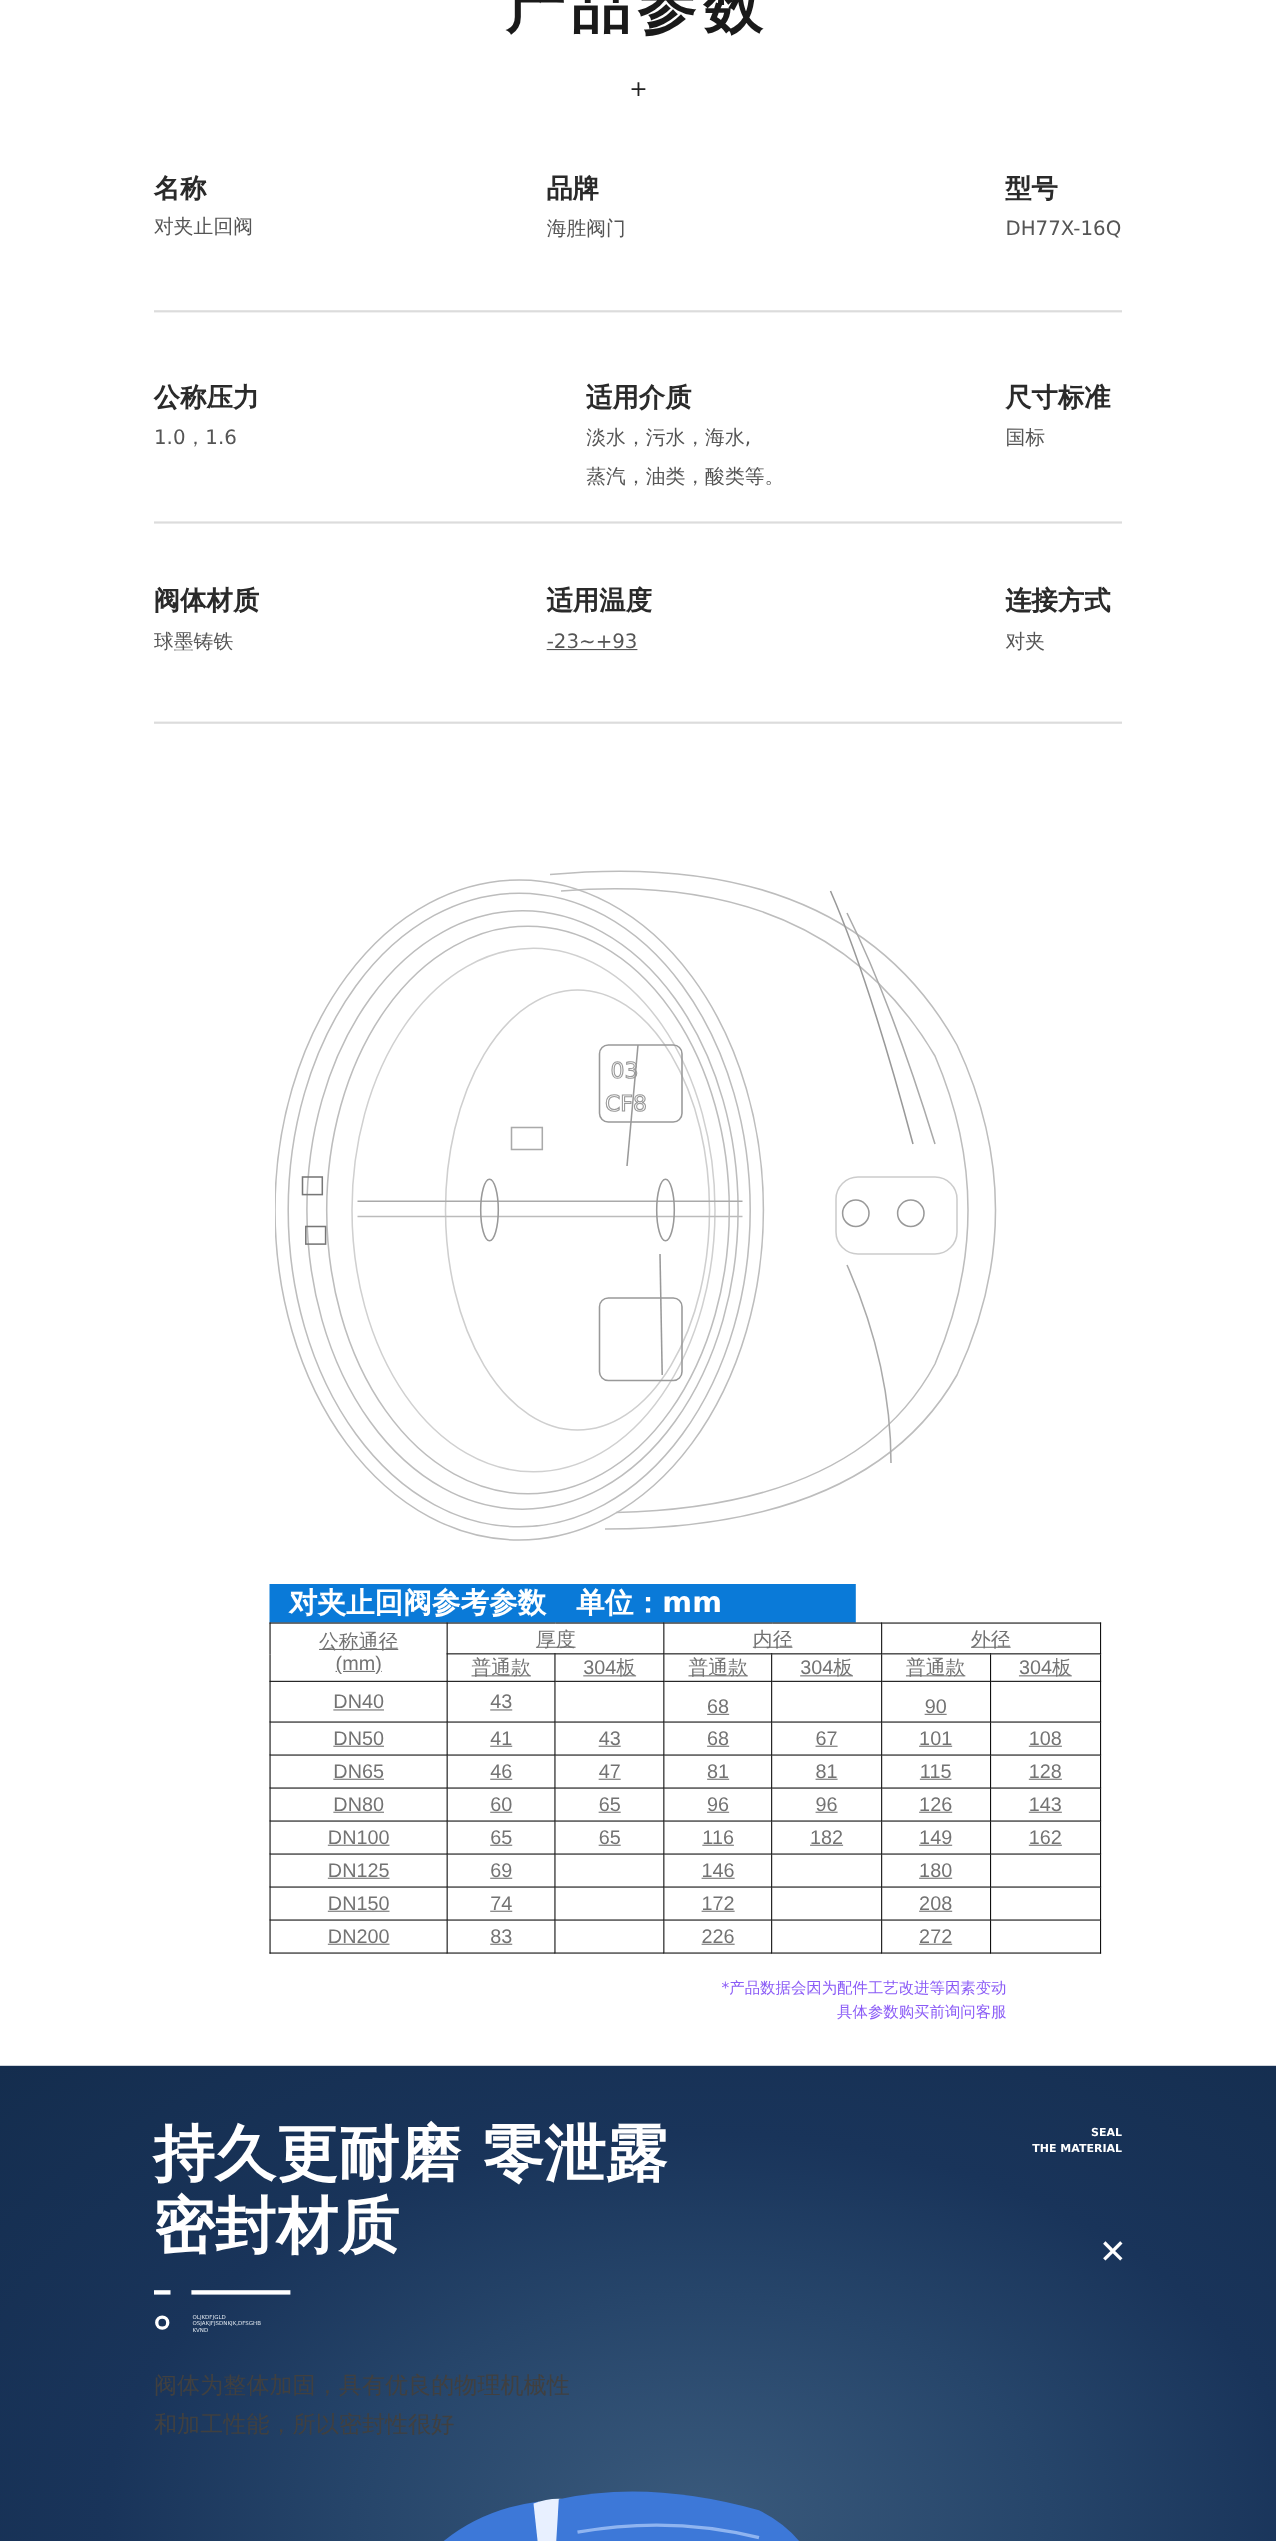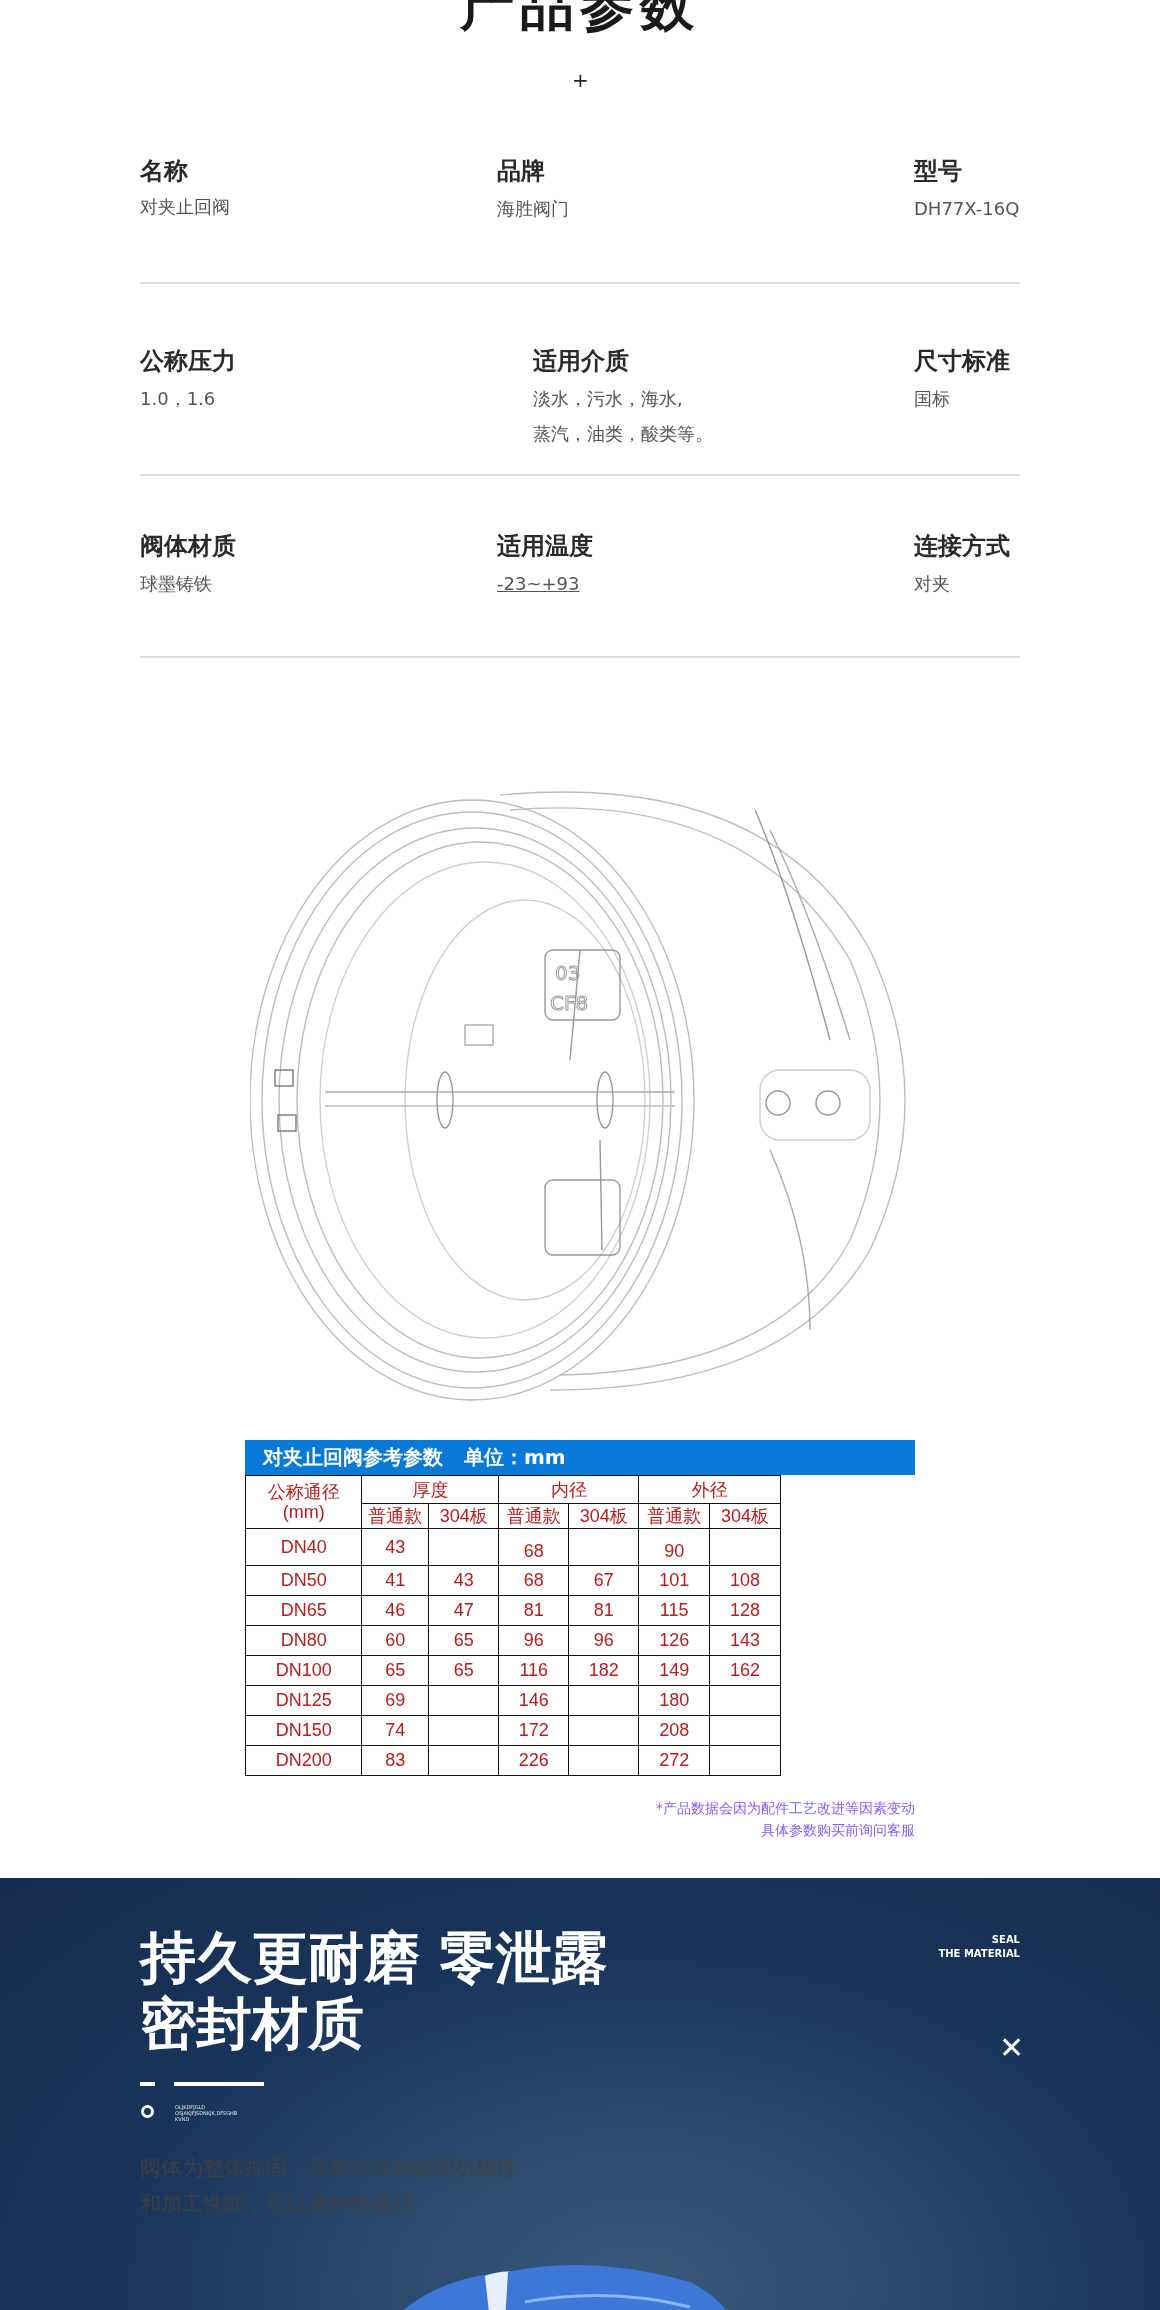--- a/index.html
+++ b/index.html
@@ -4,25 +4,25 @@
 <style>
   * { box-sizing: border-box; margin: 0; padding: 0; }
   body { width: 1160px; height: 2310px; background: #ffffff; font-family: "DejaVu Sans", "Liberation Sans", sans-serif; position: relative; overflow: hidden; color: #222; }
   .abs { position: absolute; }
   .page-title { left: 0; width: 1160px; top: -30px; text-align: center; font-size: 54px; font-weight: bold; color: #1a1a1a; letter-spacing: 6px; }
   .plus { left: 572px; top: 68px; font-size: 20px; color: #222; }
   .param-label { font-size: 24px; font-weight: bold; color: #2a2a2a; }
   .param-value { font-size: 18px; color: #555; line-height: 35px; }
   .divider { left: 140px; width: 880px; height: 2px; background: #dcdcdc; }
   .valve-drawing { left: 250px; top: 770px; width: 670px; height: 640px; }
-  table.spec { position: absolute; left: 245px; top: 1475px; width: 536px; border-collapse: collapse; font-family: "Liberation Sans", sans-serif; font-size: 18px; color: #b91c1c; }
+  table.spec { position: absolute; left: 245px; top: 1475px; width: 756px; border-collapse: collapse; font-family: "Liberation Sans", sans-serif; font-size: 18px; color: #737373; text-decoration: underline; }
   table.spec td { border: 1.5px solid #111; text-align: center; height: 30px; padding: 0; }
   table.spec tr.sub td { height: 22px; font-size: 18px; }
   table.spec tr.head1 td { height: 28px; }
-  .table-caption { left: 245px; top: 1440px; width: 670px; height: 35px; background: #0a7ad8; color: #fff; font-size: 20px; font-weight: bold; padding-left: 18px; line-height: 35px; }
+  .table-caption { left: 245px; top: 1440px; width: 533px; height: 35px; background: #0a7ad8; color: #fff; font-size: 26px; font-weight: bold; padding-left: 18px; line-height: 35px; }
   .note { right: 245px; top: 1797px; text-align: right; font-size: 14px; color: #8b5cf6; line-height: 22px; }
   .dark-section { left: 0; top: 1878px; width: 1160px; height: 432px; background: radial-gradient(ellipse at 55% 95%, #3a5a7c 0%, #26456a 35%, #19345a 60%, #142d4e 100%); }
   .hero-title { left: 140px; top: 1925px; color: #fff; font-size: 56px; font-weight: bold; line-height: 66px; }
   .seal-label { right: 140px; top: 1933px; color: #fff; font-size: 10px; text-align: right; line-height: 14px; font-weight: bold; }
   .close-mark { left: 999px; top: 2030px; color: #fff; font-size: 30px; }
   .line-short { left: 140px; top: 2082px; width: 15px; height: 4px; background: #fff; }
   .line-long { left: 174px; top: 2082px; width: 90px; height: 4px; background: #fff; }
   .ring { left: 141px; top: 2105px; width: 13px; height: 13px; border: 3px solid #fff; border-radius: 50%; }
   .tiny-text { left: 175px; top: 2104px; color: #dfe6ee; font-size: 5px; line-height: 6px; width: 70px; }
   .desc { left: 140px; top: 2150px; color: #404040; font-size: 21px; line-height: 36px; }

